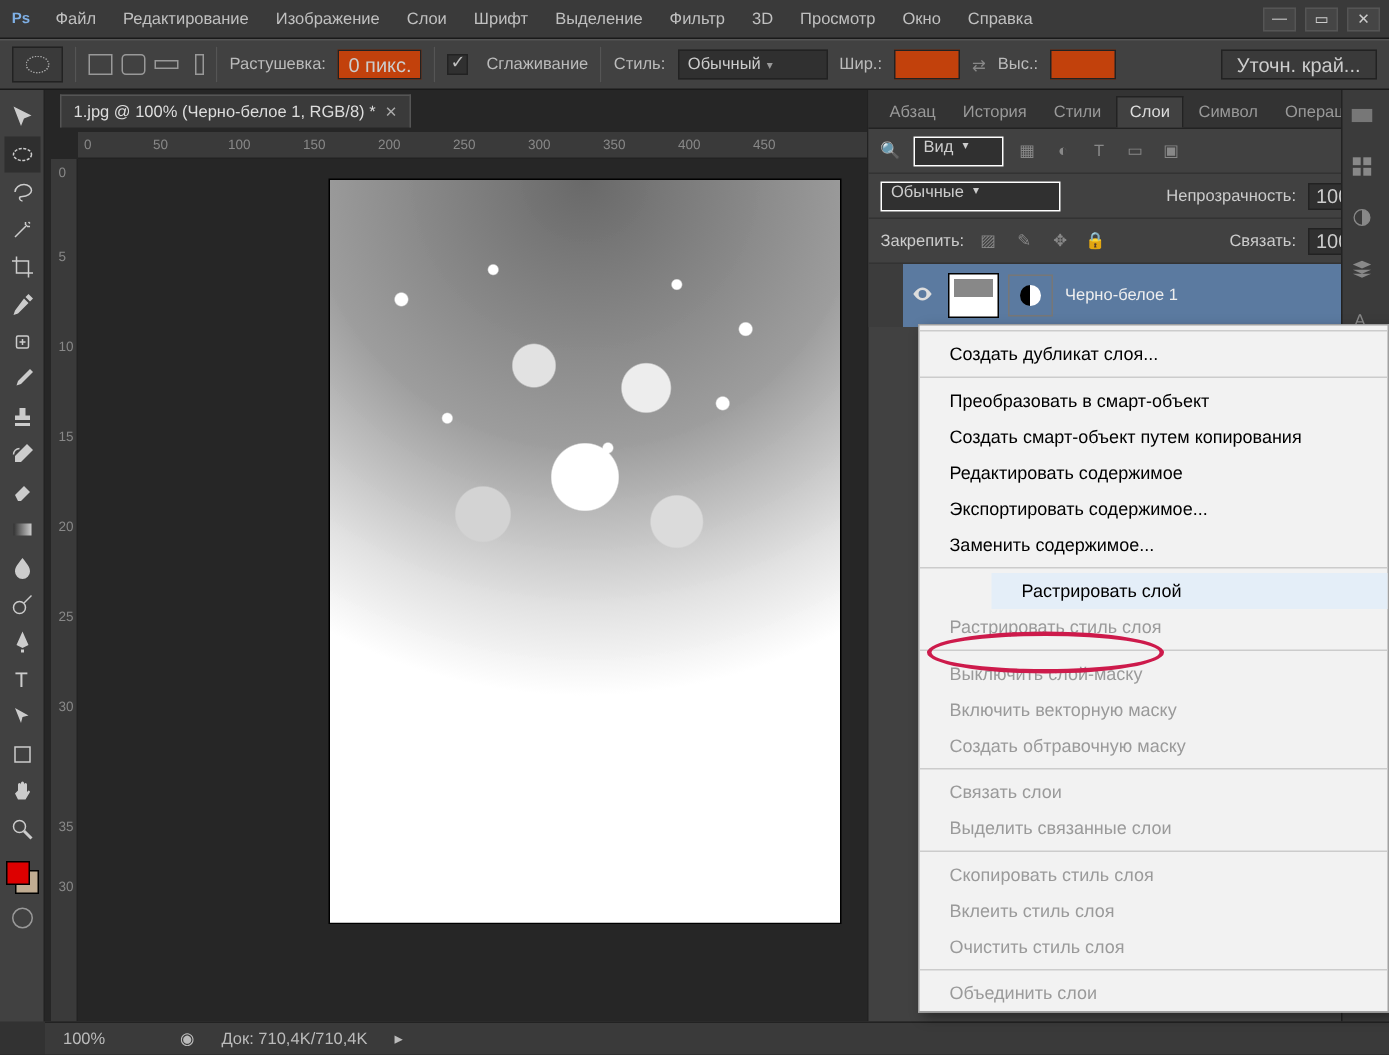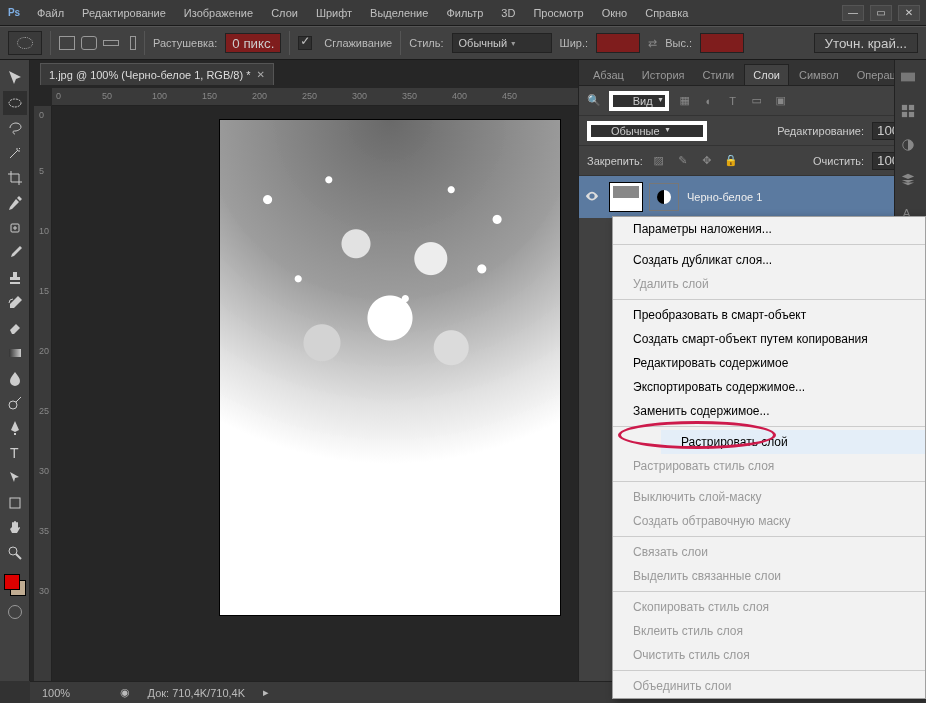--- a/index.html
+++ b/index.html
@@ -17,21 +17,21 @@
 .optbar { height:34px; background:#414141; border-top:1px solid #555; border-bottom:1px solid #1a1a1a; display:flex; align-items:center; padding:0 8px; gap:8px; }
 .optbar .toolpreset { width:34px; height:24px; border:1px solid #222; background:#3a3a3a; display:flex; align-items:center; justify-content:center; }
 .optbar .toolpreset::after{content:"";width:14px;height:10px;border:1px dotted #aaa;border-radius:50%;}
 .shape-group { display:flex; gap:6px; }
 .shape-group .sicon { width:16px; height:14px; }
 .sicon.rect{border:1px solid #999;}
 .sicon.rr{border:1px solid #999; border-radius:3px;}
 .sicon.row{width:16px;height:6px;border:1px solid #999; margin-top:4px;}
 .sicon.col{width:6px;height:14px;border:1px solid #999; margin-left:5px;}
 .opt-label { color:#bbb; }
-.opt-input { background:#7f1d1d; border:1px solid #222; color:#ccc; padding:2px 6px; height:20px; width:56px; }
+.opt-input { background:#c2410c; border:1px solid #222; color:#ccc; padding:2px 6px; height:20px; width:56px; }
 .ck{width:14px;height:14px;display:inline-block;background:#303030;border:1px solid #222;position:relative;margin-right:4px;}
 .ck.checked::after{content:"✓";position:absolute;top:-3px;left:1px;color:#c0c0c0;font-size:12px;}
 .dd{background:#303030;border:1px solid #222;color:#ccc;padding:2px 6px;height:20px;display:flex;align-items:center;gap:4px;}
 .dd::after{content:"▾";font-size:8px;color:#999;}
 .btn { background:#3a3a3a; border:1px solid #222; color:#ccc; padding:2px 10px; height:20px; line-height:15px;}
 .sep{width:1px;height:24px;background:#262626;border-right:1px solid #555;}
 
 
 .main { display:flex; height:calc(703px - 26px - 34px - 22px); position:relative; }
 .ltools { width:30px; background:#414141; border-right:1px solid #222; display:flex; flex-direction:column; align-items:center; padding-top:6px; gap:1px;}
@@ -70,29 +70,29 @@
    radial-gradient(circle at 55% 70%,#fff 0 3px,transparent 4px),
    radial-gradient(circle at 80% 55%,#fff 0 4px,transparent 5px);
 }
 
 .rpanels { width:348px; background:#414141; display:flex; flex-direction:column; border-left:1px solid #222;}
 .paneltabs{height:26px;background:#333;display:flex;align-items:flex-end;padding:0 6px;gap:2px;border-bottom:1px solid #222;}
 .ptab{padding:4px 8px;color:#999;font-size:11px;}
 .ptab.active{background:#414141;color:#ddd;border:1px solid #222;border-bottom:none;}
 .ptab.ico{width:22px;padding:4px 0;text-align:center;}
 .panelrow{height:30px;display:flex;align-items:center;padding:0 8px;gap:8px;border-bottom:1px solid #333;background:#414141;}
-.panelrow .minidd{background:#303030;border:4px solid #ffffff;color:#ccc;height:20px;padding:0 20px;display:flex;align-items:flex-start;}
+.panelrow .minidd{background:#303030;border:1px solid #ffffff;color:#ccc;height:20px;padding:0 6px;display:flex;align-items:flex-start;}
 .panelrow .minidd::after{content:"▾";font-size:8px;margin-left:6px;}
 .iconcell{width:16px;height:16px;display:flex;align-items:center;justify-content:center;color:#888;}
 .spacer{flex:1;}
 .pct{display:flex;align-items:center;gap:2px;}
 .pct input{width:40px;height:18px;background:#303030;border:1px solid #222;color:#ccc;text-align:right;padding:0 4px;}
 .pct .ar{font-size:8px;color:#888;}
 
-.layerlist{background:#3c3c3c;}
+.layerlist{background:#3c3c3c;padding-left:23px;}
 .layer{height:42px;display:flex;align-items:center;padding:0 6px;background:#5b7aa0;gap:8px;}
 .eye{width:16px;height:16px;color:#ccc;}
 .thumb{width:34px;height:30px;background:#fff;border:1px solid #000;position:relative;}
 .thumb::after{content:"";position:absolute;inset:3px;background:linear-gradient(#888 0 55%,#fff 55%);}
 .adjthumb{width:30px;height:28px;border:1px solid #777;display:flex;align-items:center;justify-content:center;margin-left:-2px;}
 .adjthumb::after{content:"";width:14px;height:14px;border-radius:50%;background:linear-gradient(90deg,#000 50%,#fff 50%);}
 .layername{color:#eee;}
 
 .rdock{width:32px;background:#3b3b3b;position:absolute;right:0;top:60px;bottom:22px;display:flex;flex-direction:column;align-items:center;padding-top:10px;gap:14px;border-left:1px solid #222;}
 .rdock .dicon{width:20px;height:20px;color:#aaa;}
@@ -303,21 +303,21 @@
         <span style="left:450px">450</span>
     </div>
     <div class="ruler-v">
       <span style="top:4px">0</span>
         <span style="top:60px">5</span>
       <span style="top:120px">10</span>
         <span style="top:180px">15</span>
       <span style="top:240px">20</span>
         <span style="top:300px">25</span>
       <span style="top:360px">30</span>
-        <span style="top:420px">35</span>
+        <span style="top:440px">35</span>
       <span style="top:480px">30</span>
     </div>
     <div class="canvas">
       <div class="flowers"></div>
     </div>
   </div>
 
   <div class="rpanels">
     <div class="paneltabs">
       <div class="ptab">Абзац</div>
@@ -341,34 +341,34 @@
       <div class="iconcell">▭</div>
       <div class="iconcell">▣</div>
       <div class="spacer"></div>
       <div class="iconcell">⏻</div>
     </div>
     <div class="panelrow">
       <div class="minidd" style="width:120px;">
           <span>Обычные</span>
         </div>
       <div class="spacer"></div>
-      <span>Редактирование:</span>
+      <span>Непрозрачность:</span>
       <div class="pct">
           <input value="100%" style="">
           <span class="ar">▾</span>
         </div>
     </div>
     <div class="panelrow">
       <span>Закрепить:</span>
       <div class="iconcell">▨</div>
       <div class="iconcell">✎</div>
       <div class="iconcell">✥</div>
       <div class="iconcell">🔒</div>
       <div class="spacer"></div>
-      <span>Очистить:</span>
+      <span>Связать:</span>
       <div class="pct">
           <input value="100%" style="">
           <span class="ar">▾</span>
         </div>
     </div>
     <div class="layerlist">
       <div class="layer">
         <div class="eye"><svg viewBox="0 0 16 16">
               <path fill="#ddd" d="M8 3C4 3 1 8 1 8s3 5 7 5 7-5 7-5-3-5-7-5zm0 8a3 3 0 110-6 3 3 0 010 6z"></path>
             </svg></div>
@@ -397,35 +397,34 @@
       </svg></div>
   <div class="dicon"><svg viewBox="0 0 16 16">
         <path fill="#888" d="M8 2l7 3-7 3-7-3zM1 9l7 3 7-3M1 12l7 3 7-3"></path>
       </svg></div>
   <div class="dicon"><svg viewBox="0 0 16 16">
         <text x="2" y="13" font-size="13" fill="#888">A</text>
       </svg></div>
 </div>
 
 <div class="ctxmenu">
-  <div class="mi">Параметры наложения...</div>
   <hr>
   <div class="mi">Создать дубликат слоя...</div>
-  <div class="mi disabled">Удалить слой</div>
   <hr>
   <div class="mi">Преобразовать в смарт-объект</div>
   <div class="mi">Создать смарт-объект путем копирования</div>
   <div class="mi">Редактировать содержимое</div>
   <div class="mi">Экспортировать содержимое...</div>
   <div class="mi">Заменить содержимое...</div>
   <hr>
   <div class="mi hl">Растрировать слой</div>
   <div class="mi disabled">Растрировать стиль слоя</div>
   <hr>
   <div class="mi disabled">Выключить слой-маску</div>
+  <div class="mi disabled">Включить векторную маску</div>
   <div class="mi disabled">Создать обтравочную маску</div>
   <hr>
   <div class="mi disabled">Связать слои</div>
   <div class="mi disabled">Выделить связанные слои</div>
   <hr>
   <div class="mi disabled">Скопировать стиль слоя</div>
   <div class="mi disabled">Вклеить стиль слоя</div>
   <div class="mi disabled">Очистить стиль слоя</div>
   <hr>
   <div class="mi disabled">Объединить слои</div>

